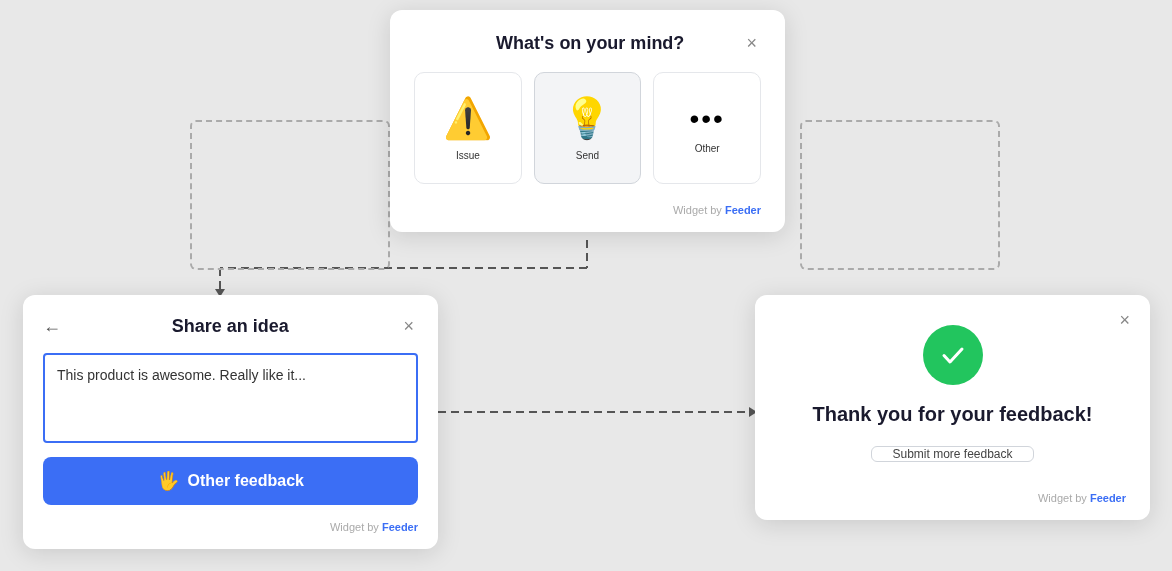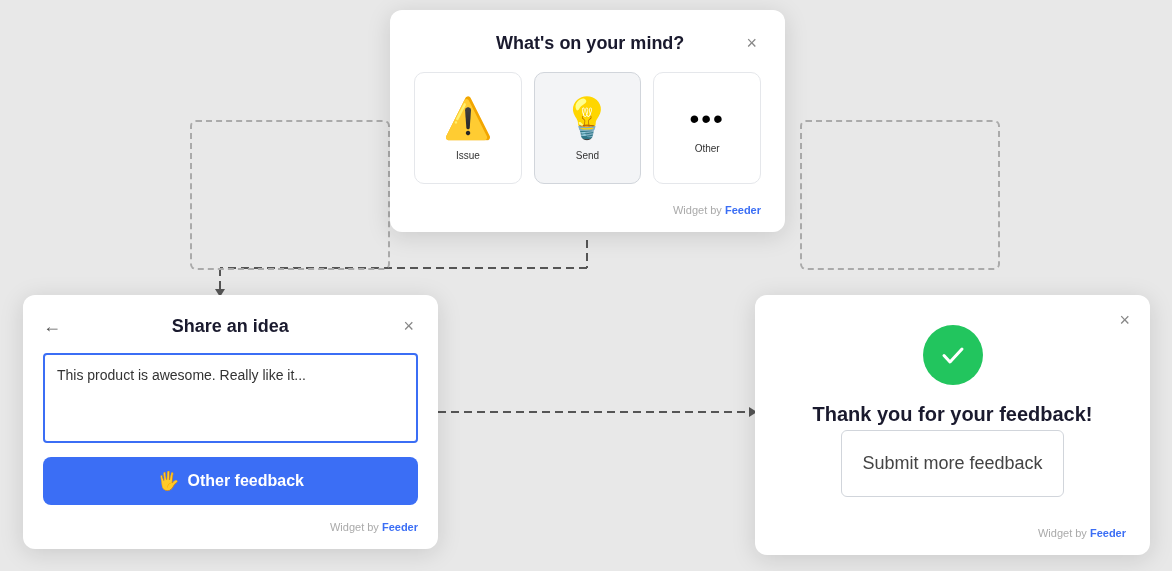--- a/index.html
+++ b/index.html
@@ -201,29 +201,29 @@
 
     .check-circle svg {
       width: 30px;
       height: 30px;
     }
 
     .thankyou-title {
       font-size: 20px;
       font-weight: 800;
       color: #1a1a2e;
-      margin-bottom: 4px;
+      margin-bottom: 18px;
     }
 
     .submit-more-btn {
       background: #fff;
       border: 1.5px solid #d1d5db;
       border-radius: 6px;
-      padding: 22px 20px;
-      font-size: 18px;
+      padding: 0 20px;
+      font-size: 12px;
       color: #444;
       cursor: pointer;
       margin-bottom: 18px;
     }
 
     
     .connector-svg {
       position: absolute;
       top: 0;
       left: 0;

